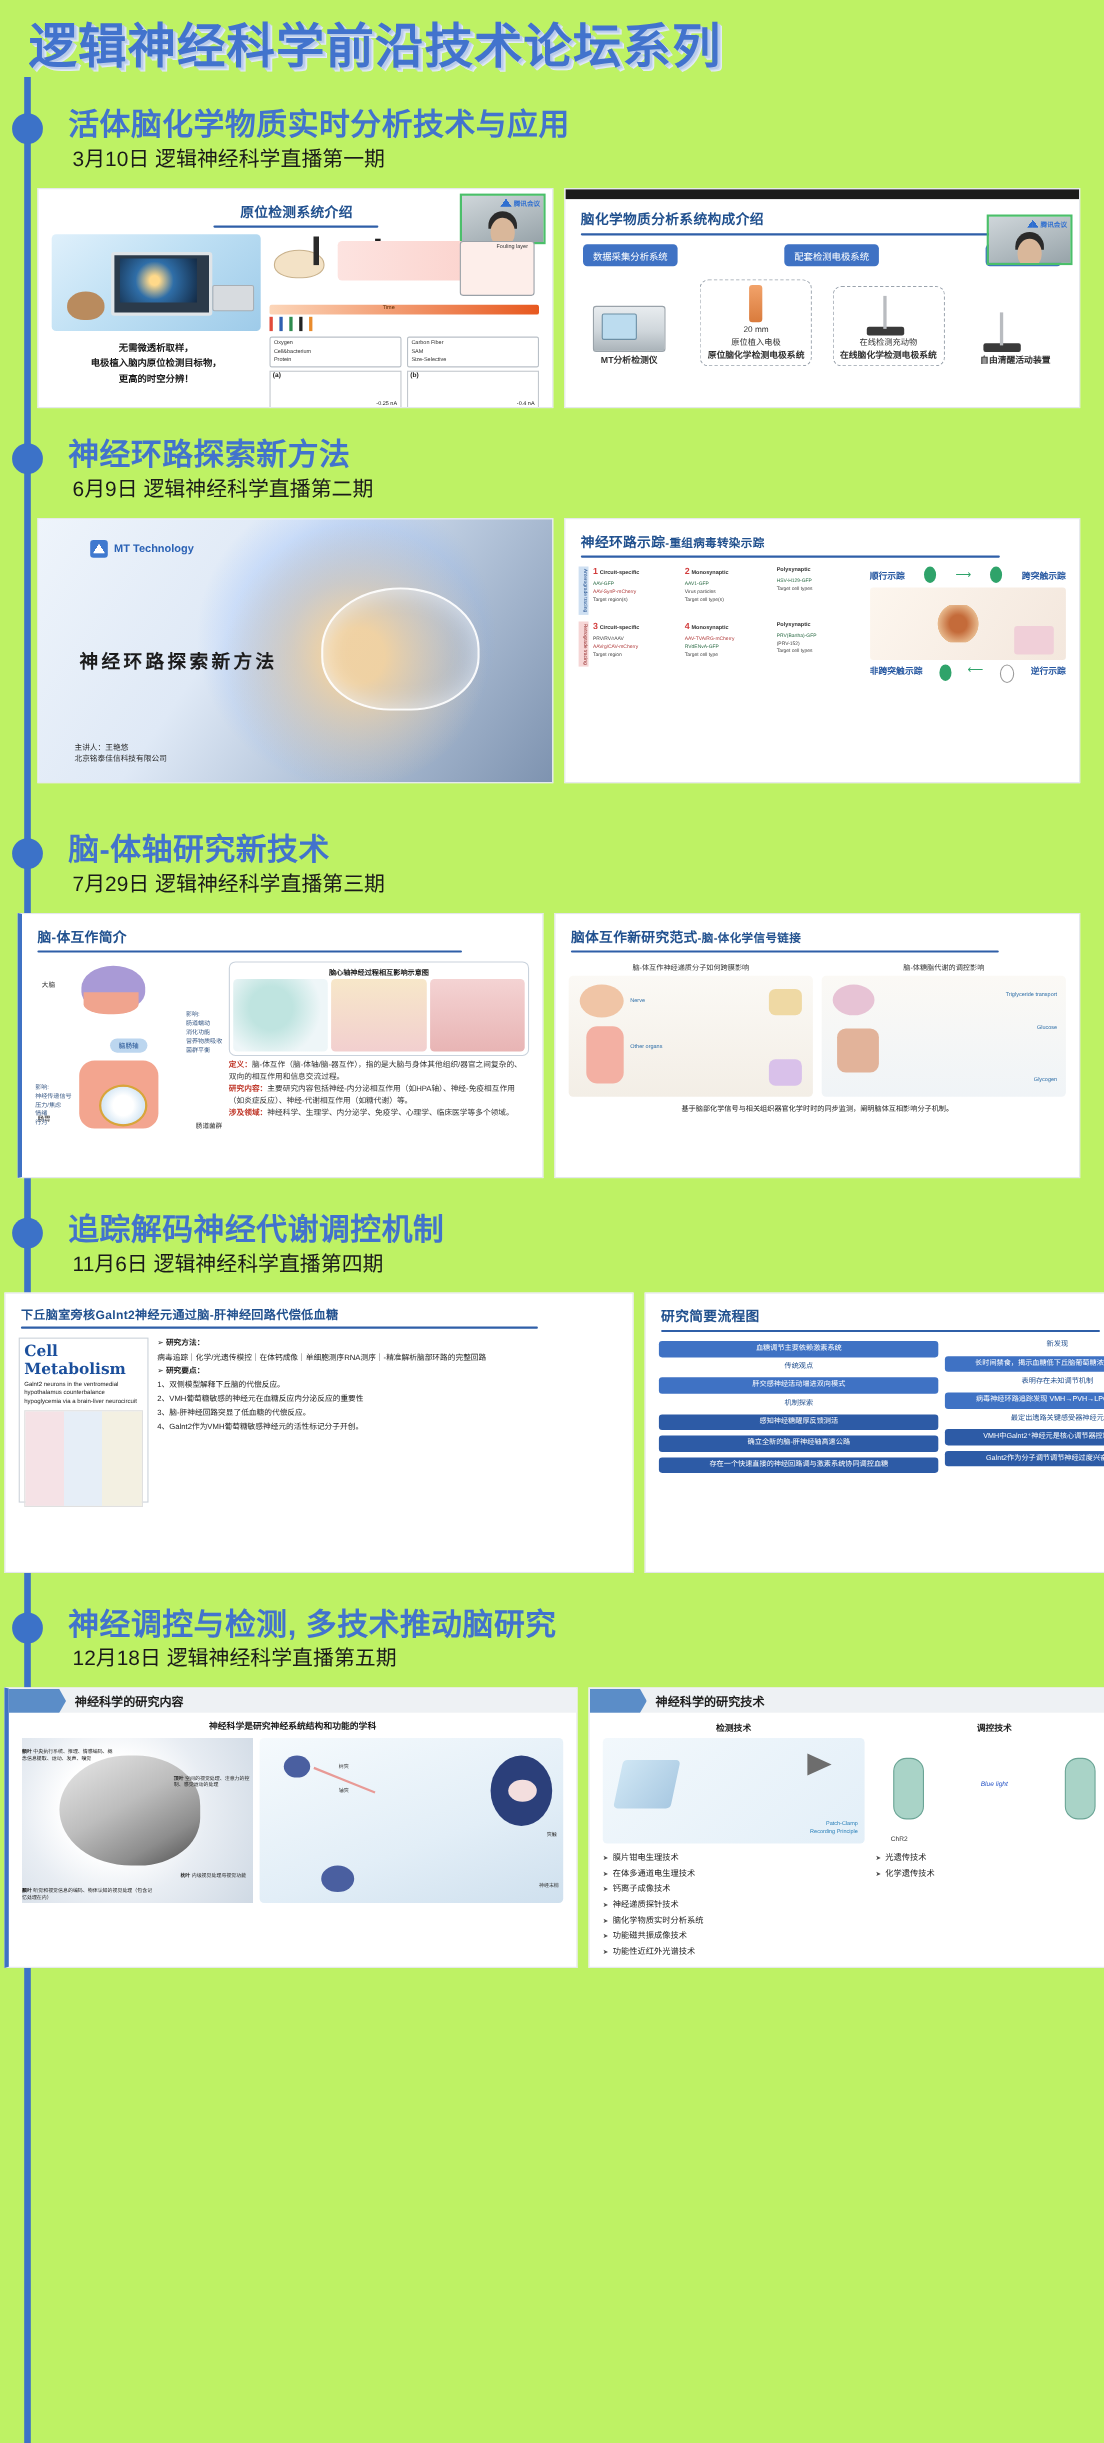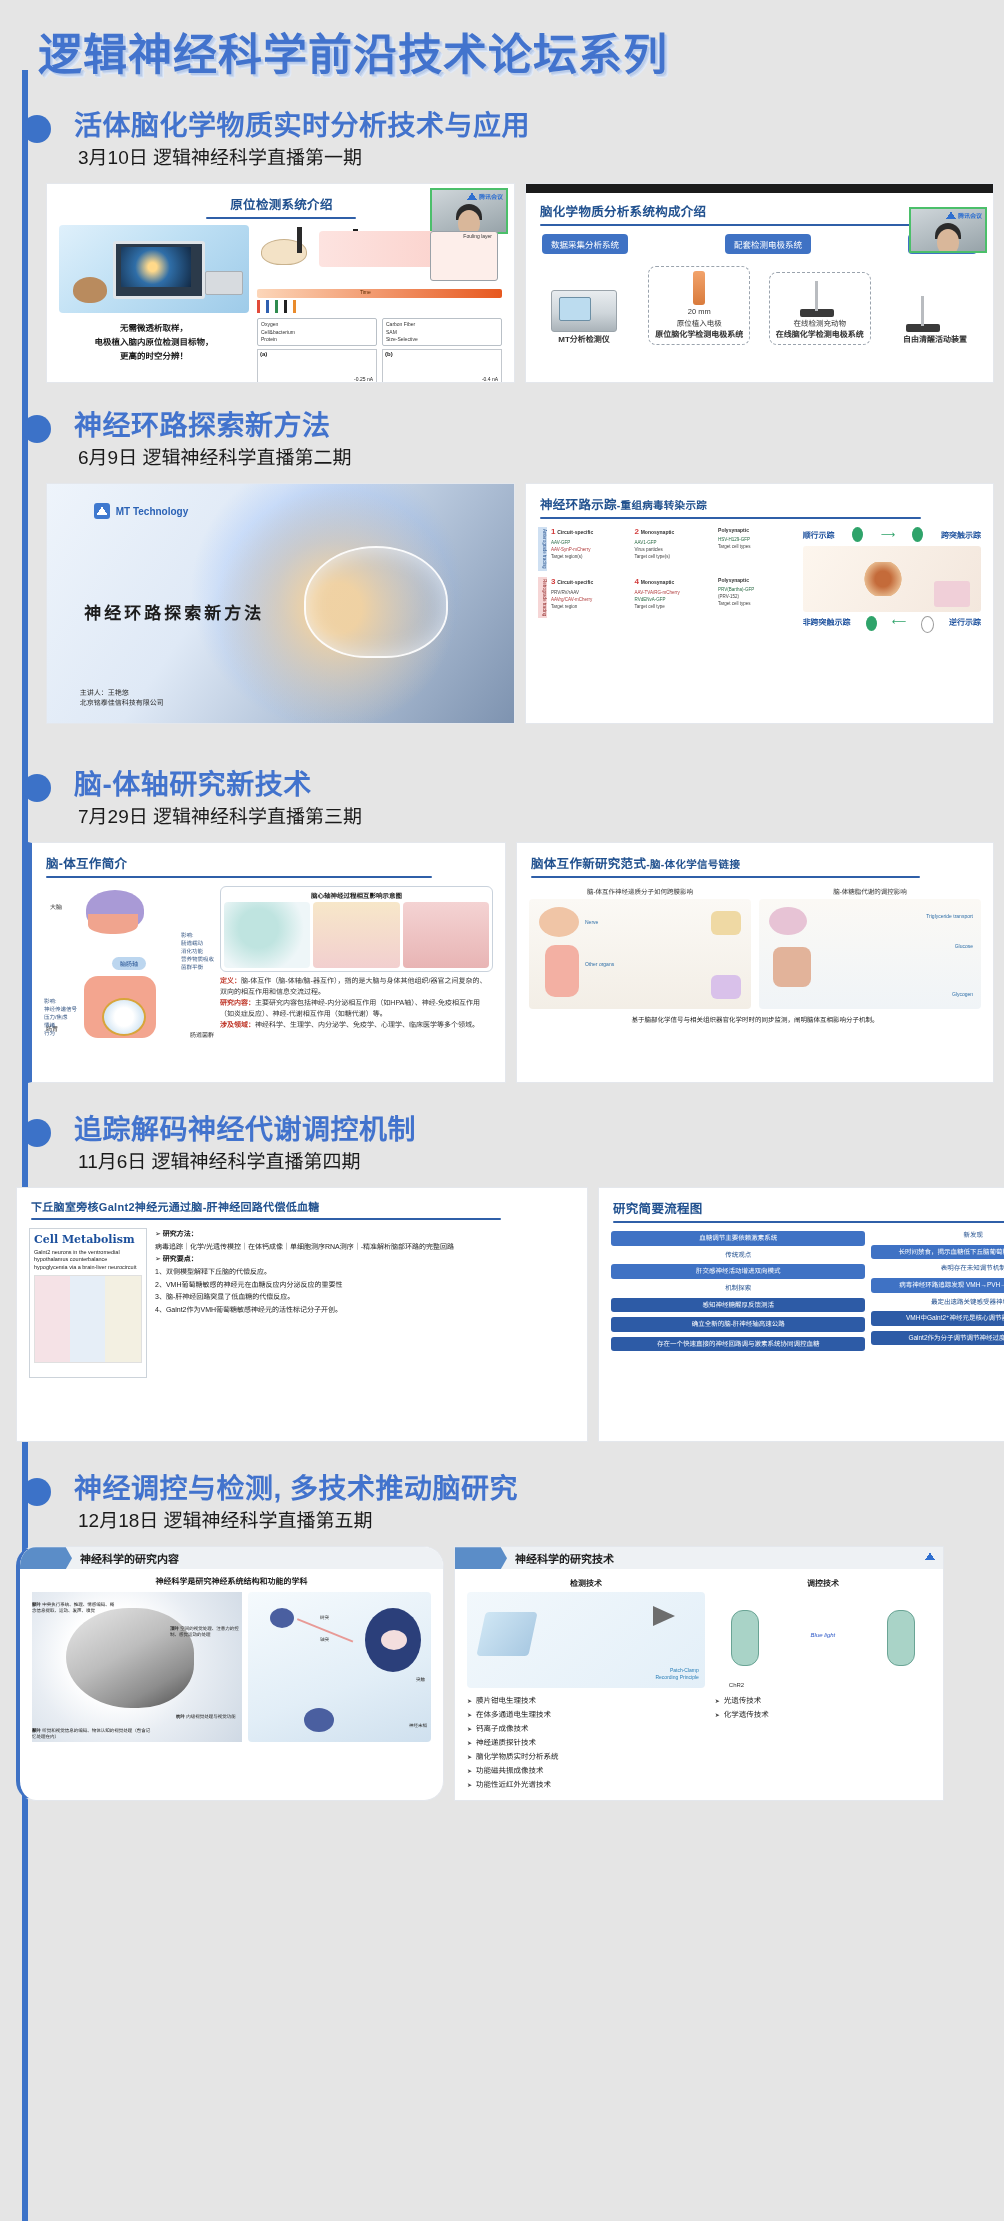--- a/index.html
+++ b/index.html
@@ -9,22 +9,22 @@
     background:#ffffff;
     font-family:"Liberation Sans","DejaVu Sans",sans-serif;
     color:#222;
     position:relative;
     overflow-x:hidden;
   }
   .page{
     position:relative;
     width:1004px;
     min-height:2221px;
-    background:#e5e5e5;
-    padding:12px;
+    background:#bef264;
+    padding:0;
     box-sizing:border-box;
   }
 
   
   .main-title-wrap{
     padding:18px 0 8px 26px;
     position:relative;
     z-index:5;
   }
   .main-title{
@@ -293,21 +293,21 @@
   }
   .ribbon .txt{font-size:11px;font-weight:bold;color:#1e1e1e;margin-left:8px;}
 
   .bullets{font-size:7.5px;color:#222;line-height:1.85;}
   .bullets div:before{content:"\27A4";color:#4a4a4a;font-size:6px;margin-right:4px;}
 
   .cellmet{
     width:118px;height:150px;background:#fff;border:1px solid #ccd3da;
     padding:4px;box-sizing:border-box;
   }
-  .cellmet .hd{font-family:"DejaVu Serif","Liberation Serif",serif;font-size:11px;color:#1b4f9c;font-weight:bold;}
+  .cellmet .hd{font-family:"DejaVu Serif","Liberation Serif",serif;font-size:14px;color:#1b4f9c;font-weight:bold;}
   .cellmet .ttl{font-size:5.5px;line-height:1.3;color:#222;margin-top:3px;}
   .cellmet .fig{
     margin-top:4px;height:86px;
     background:
       linear-gradient(90deg,#f5e2e6 0 33%,#e6eef7 33% 66%,#f3f0e2 66% 100%);
     border:1px solid #e0e0e0;
   }
   .notes{font-size:7px;line-height:1.8;color:#222;}
   .notes .h{font-weight:bold;}
   .grayhead{
@@ -738,21 +738,21 @@
 
   <div class="section" style="margin-top:30px;">
     <div class="sec-head">
       <span class="bullet"></span>
       <div class="sec-title">神经调控与检测, 多技术推动脑研究</div>
       <div class="sec-date">12月18日  逻辑神经科学直播第五期</div>
     </div>
 
     <div class="slides" style="margin-left:4px;width:990px;">
 
-      <div class="slide tall" style="width:428px;background:#fff;border-left:4px solid #3f72c4;border-radius:20px;">
+      <div class="slide tall" style="width:521px;background:#fff;border-left:4px solid #3f72c4;">
         <div class="ribbon">
           <span class="tag"></span>
           <span class="txt">神经科学的研究内容</span>
         </div>
         <div class="slide-inner" style="padding-top:6px;height:auto;">
           <div style="text-align:center;font-size:8px;font-weight:bold;color:#1b1b1b;">神经科学是研究神经系统结构和功能的学科</div>
           <div style="display:flex;gap:6px;margin-top:6px;">
             <div style="width:210px;position:relative;">
               <div class="grayhead" style="height:150px;">
                 <div style="position:absolute;left:34px;top:16px;width:128px;height:100px;border-radius:52% 48% 46% 54%;background:linear-gradient(150deg,#e9e9e9 0%,#bdbdbd 45%,#8d8d8d 75%,#4c4c4c 100%);"></div>

